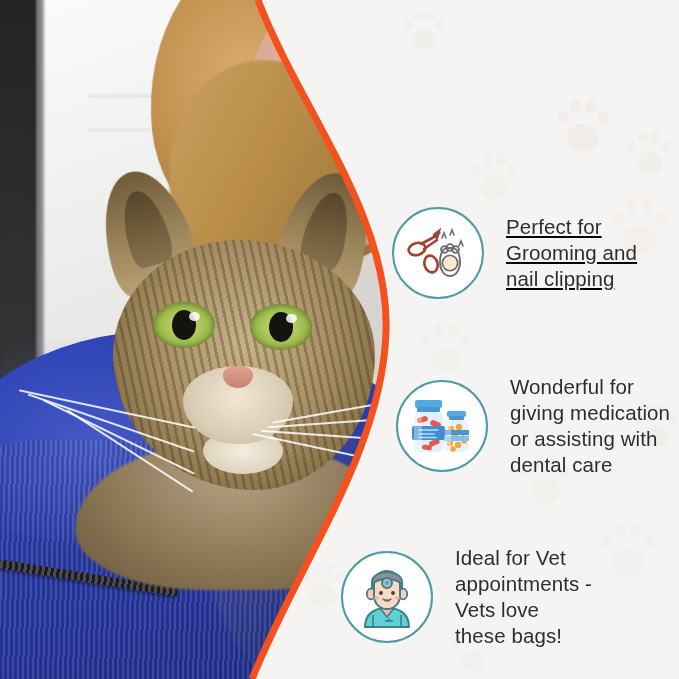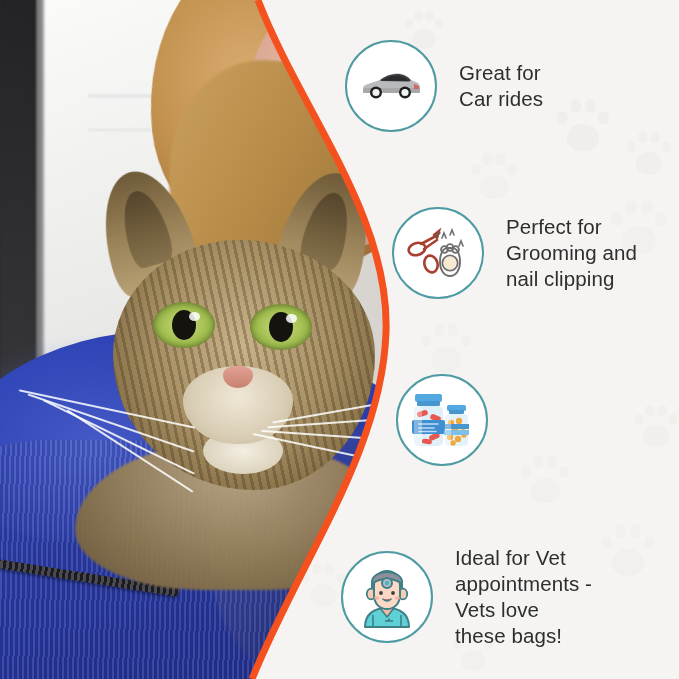--- a/index.html
+++ b/index.html
@@ -126,21 +126,21 @@
      flex:0 0 92px;box-sizing:border-box;
   }
   .ftext{
      margin-left:22px;
      color:#2e2e2e;
      font-size:20.5px;line-height:26px;
      letter-spacing:.1px;
      white-space:pre-line;
   }
   #f1{left:345px;top:40px;}
-  #f2{left:392px;top:207px;}
+  #f2{left:392px;top:207px;text-decoration:underline;}
   #f3{left:396px;top:374px;}
   #f4{left:341px;top:535px;margin-top:10px;}
 </style>
 </head>
 <body>
 
 <div id="poster">
 
   <div class="paw" style="left:556px;top:96px;width:54px;height:58px;">
       <i class="pad main"></i>
@@ -270,37 +270,20 @@
       </div>
     </div>
   </div>
 
   <svg class="curve" viewBox="0 0 679 679">
     <path d="M 258,0 C 300,110 390,215 386,332 C 382,452 300,560 252,679" fill="none" stroke="#f4511e" stroke-width="7" stroke-linecap="butt"></path>
   </svg>
 
   <div class="features">
 
-    <div class="feature" id="f1">
-      <div class="badge">
-        <svg width="62" height="34" viewBox="0 0 62 34">
-          <path d="M3 24 L3 19 C3 17 5 16 8 15 L20 11 C25 7 31 4.5 37 4.5 C43 4.5 48 7 51 11 L56 13 C59 14 60 16 60 19 L60 24 Z" fill="#b9babc"></path>
-          <path d="M20 11 C25 7 31 5 37 5 C43 5 48 7.5 51 11.5 L49 12.5 L21 12 Z" fill="#3d3d40"></path>
-          <path d="M22 11.5 C26 8.5 31 6.8 36 6.8 C41 6.8 45.5 8.6 48.5 11.8 Z" fill="#2b2b2e"></path>
-          <rect x="3" y="19" width="57" height="5" rx="2" fill="#a7a8aa"></rect>
-          <path d="M54 15 L59 17 L59 20 L54 20 Z" fill="#d06a60"></path>
-          <circle cx="16" cy="23.5" r="6" fill="#1e1e20"></circle>
-            <circle cx="16" cy="23.5" r="3.6" fill="#f2f2f2"></circle>
-          <circle cx="45" cy="23.5" r="6" fill="#1e1e20"></circle>
-            <circle cx="45" cy="23.5" r="3.6" fill="#f2f2f2"></circle>
-        </svg>
-      </div>
-      <div class="ftext">Great for
-Car rides</div>
-    </div>
 
     <div class="feature" id="f2">
       <div class="badge">
         <svg width="64" height="58" viewBox="0 0 64 58">
           <g fill="none" stroke="#a8402f" stroke-width="2.6" stroke-linecap="round">
             <ellipse cx="11" cy="25" rx="8.5" ry="6" transform="rotate(-16 11 25)"></ellipse>
             <ellipse cx="25" cy="40" rx="6.5" ry="8.5" transform="rotate(-16 25 40)"></ellipse>
             <path d="M15 20 L30 12"></path>
               <path d="M18 25 L31 16"></path>
             <path d="M28 11 L33 7 L31 14"></path>
@@ -361,20 +344,24 @@
             <circle cx="41" cy="48" r="3.2"></circle>
               <circle cx="49" cy="50" r="3.2"></circle>
             <circle cx="55" cy="46" r="2.8"></circle>
               <circle cx="44" cy="54" r="2.8"></circle>
           </g>
           <rect x="35" y="35" width="25" height="5" fill="#4796cd"></rect>
           <rect x="35" y="41" width="25" height="5" fill="#7dc0ea"></rect>
           <rect x="36" y="25" width="6" height="32" rx="3" fill="#ffffff" opacity=".35"></rect>
         </svg>
       </div>
+      <div class="ftext">Wonderful for
+giving medication
+or assisting with
+dental care</div>
     </div>
 
     <div class="feature" id="f4">
       <div class="badge">
         <svg width="64" height="64" viewBox="0 0 64 64">
 
           <path d="M10 62 C10 49 19 43 32 43 C45 43 54 49 54 62 Z" fill="#5fd0d6" stroke="#3f7f86" stroke-width="2" stroke-linejoin="round"></path>
           <path d="M25 43 L32 52 L39 43 Z" fill="#f3b9a6" stroke="#3f7f86" stroke-width="1.6" stroke-linejoin="round"></path>
           <path d="M18 50 L18 62" stroke="#3f7f86" stroke-width="1.6"></path>
           <path d="M46 50 L46 62" stroke="#3f7f86" stroke-width="1.6"></path>

